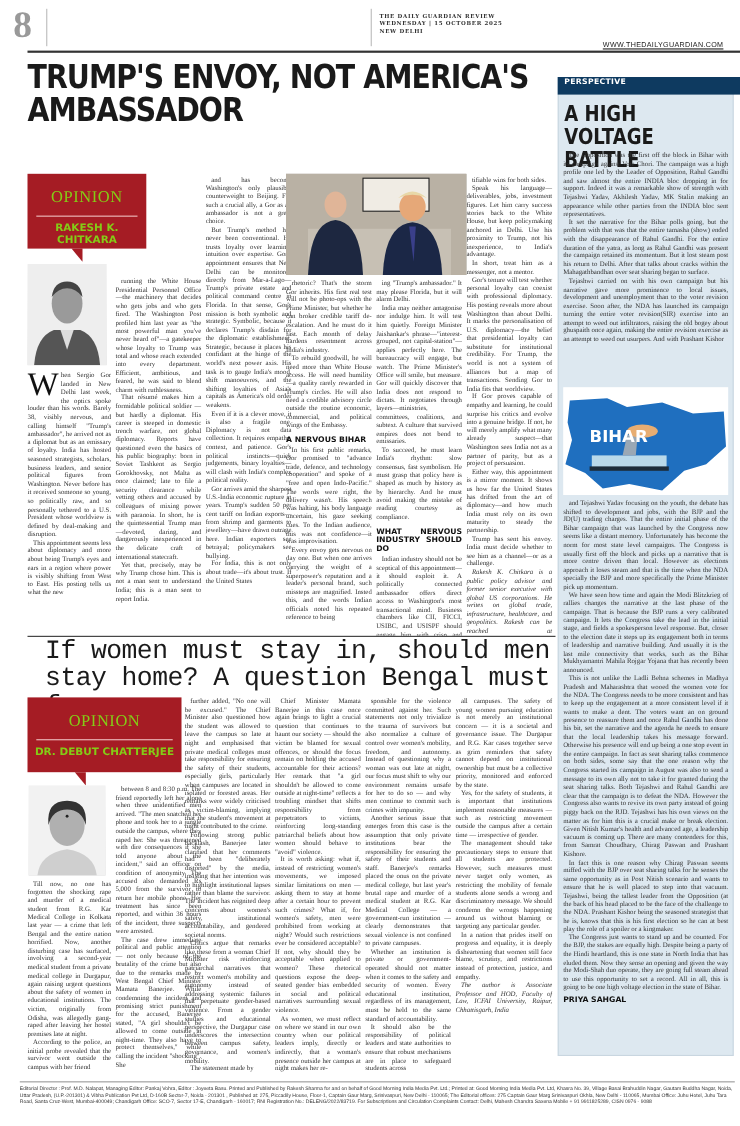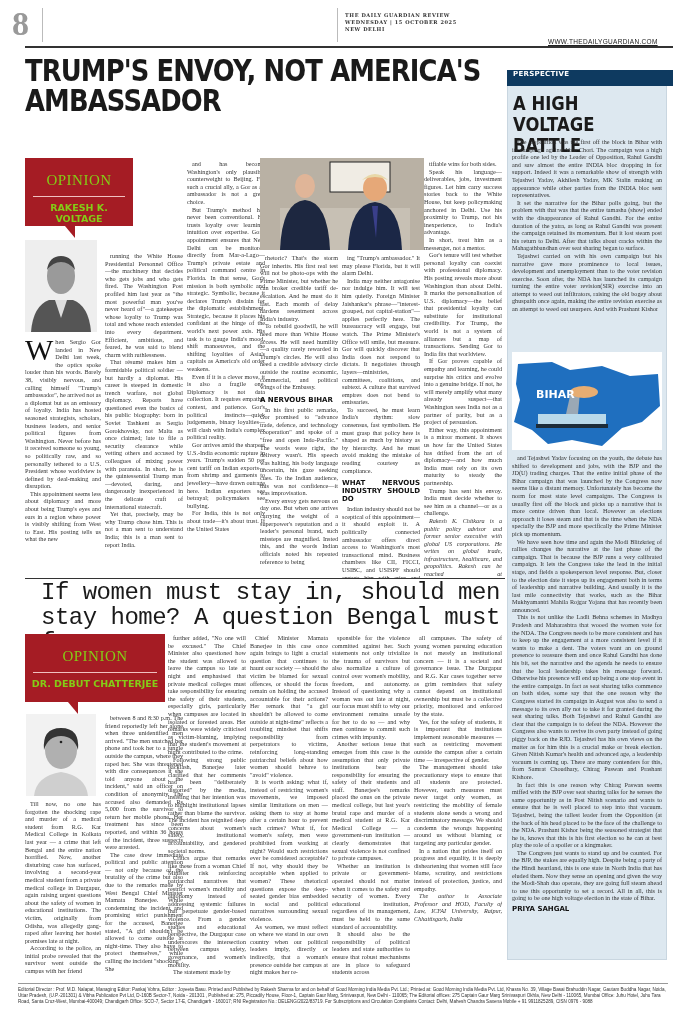--- a/index.html
+++ b/index.html
@@ -47,21 +47,21 @@
   </div>
   <div class="abs website">WWW.THEDAILYGUARDIAN.COM</div>
 </div>
 <div class="abs rule"></div>
 
 <div class="abs headline1">TRUMP'S ENVOY, NOT AMERICA'S AMBASSADOR</div>
 
 <div class="abs opbox" style="left:25px;top:158px;width:108px;height:68px">
   <div class="op">OPINION</div>
   <div class="hr"></div>
-  <div class="author">RAKESH K. VOLTAGE</div>
+  <div class="author">RAKESH K. CHITKARA</div>
 </div>
 <div class="tail" style="left:65px;top:226px"></div>
 
 <div class="abs photo" style="left:25px;top:240px;width:72px;height:92px">
   <svg width="72" height="92" viewBox="0 0 72 92">
     <rect width="72" height="92" fill="#eee"></rect>
     <path d="M6 92 Q8 66 24 60 L48 60 Q64 66 66 92 Z" fill="#555"></path>
     <path d="M30 60 L36 78 L42 60 Z" fill="#ddd"></path>
     <ellipse cx="36" cy="36" rx="14" ry="18" fill="#9a9a9a"></ellipse>
     <path d="M22 30 Q24 16 36 16 Q48 16 50 30 Q44 22 36 22 Q28 22 22 30Z" fill="#444"></path>
@@ -140,21 +140,21 @@
 </div>
 
 <div class="abs" style="left:512px;top:352px;width:150px;height:98px;background:#fff">
   <svg width="150" height="98" viewBox="0 0 150 98">
     <path d="M6 12 L40 10 L58 18 L90 14 L118 24 L146 22 L148 54 L130 70 L110 76 L90 94 L60 88 L36 92 L20 78 L2 70 L8 48 L4 32 Z" fill="#1f6fbf"></path>
     <rect x="26" y="62" width="68" height="12" fill="#b9d9ea"></rect>
     <rect x="24" y="72" width="72" height="4" fill="#1c2c3a"></rect>
     <path d="M54 62 L58 44 L68 40 L66 62Z" fill="#9aa8b5"></path>
     <ellipse cx="72" cy="40" rx="14" ry="6" fill="#e7ad72"></ellipse>
   </svg>
-  <div class="abs" style="left:24px;top:36px;color:#fff;font-family:'DejaVu Sans',sans-serif;font-weight:bold;font-size:11px">BIHAR</div>
+  <div class="abs" style="left:24px;top:36px;color:#fff;font-family:'DejaVu Sans',sans-serif;font-weight:bold;font-size:15px">BIHAR</div>
 </div>
 
 <div class="col persp-col" style="top:454px;height:500px">
   <p>and Tejashwi Yadav focusing on the youth, the debate has shifted to development and jobs, with the BJP and the JD(U) trading charges. That the entire initial phase of the Bihar campaign that was launched by the Congress now seems like a distant memory. Unfortunately has become the norm for most state level campaigns. The Congress is usually first off the block and picks up a narrative that is more centre driven than local. However as elections approach it loses steam and that is the time when the NDA specially the BJP and more specifically the Prime Minister pick up momentum.</p>
   <p>We have seen how time and again the Modi Blitzkrieg of rallies changes the narrative at the last phase of the campaign. That is because the BJP runs a very calibrated campaign. It lets the Congress take the lead in the initial stage, and fields a spokesperson level response. But, closer to the election date it steps up its engagement both in terms of leadership and narrative building. And usually it is the last mile connectivity that works, such as the Bihar Mukhyamantri Mahila Rojgar Yojana that has recently been announced.</p>
   <p>This is not unlike the Ladli Behna schemes in Madhya Pradesh and Maharashtra that wooed the women vote for the NDA. The Congress needs to be more consistent and has to keep up the engagement at a more consistent level if it wants to make a dent. The voters want an on ground presence to reassure them and once Rahul Gandhi has done his bit, set the narrative and the agenda he needs to ensure that the local leadership takes his message forward. Otherwise his presence will end up being a one stop event in the entire campaign. In fact as seat sharing talks commence on both sides, some say that the one reason why the Congress started its campaign in August was also to send a message to its own ally not to take it for granted during the seat sharing talks. Both Tejashwi and Rahul Gandhi are clear that the campaign is to defeat the NDA. However the Congress also wants to revive its own party instead of going piggy back on the RJD. Tejashwi has his own views on the matter as for him this is a crucial make or break election. Given Nitish Kumar's health and advanced age, a leadership vacuum is coming up. There are many contenders for this, from Samrat Choudhary, Chirag Paswan and Prashant Kishore.</p>
   <p>In fact this is one reason why Chirag Paswan seems miffed with the BJP over seat sharing talks for he senses the same opportunity as in Post Nitish scenario and wants to ensure that he is well placed to step into that vacuum. Tejashwi, being the tallest leader from the Opposition (at the back of his head placed to be the face of the challenge to the NDA. Prashant Kishor being the seasoned strategist that he is, knows that this is his first election so he can at best play the role of a spoiler or a kingmaker.</p>
   <p>The Congress just wants to stand up and be counted. For the BJP, the stakes are equally high. Despite being a party of the Hindi heartland, this is one state in North India that has eluded them. Now they sense an opening and given the way the Modi-Shah duo operate, they are going full steam ahead to use this opportunity to set a record. All in all, this is going to be one high voltage election in the state of Bihar.</p>
   <div class="byline">PRIYA SAHGAL</div>
 </div>

